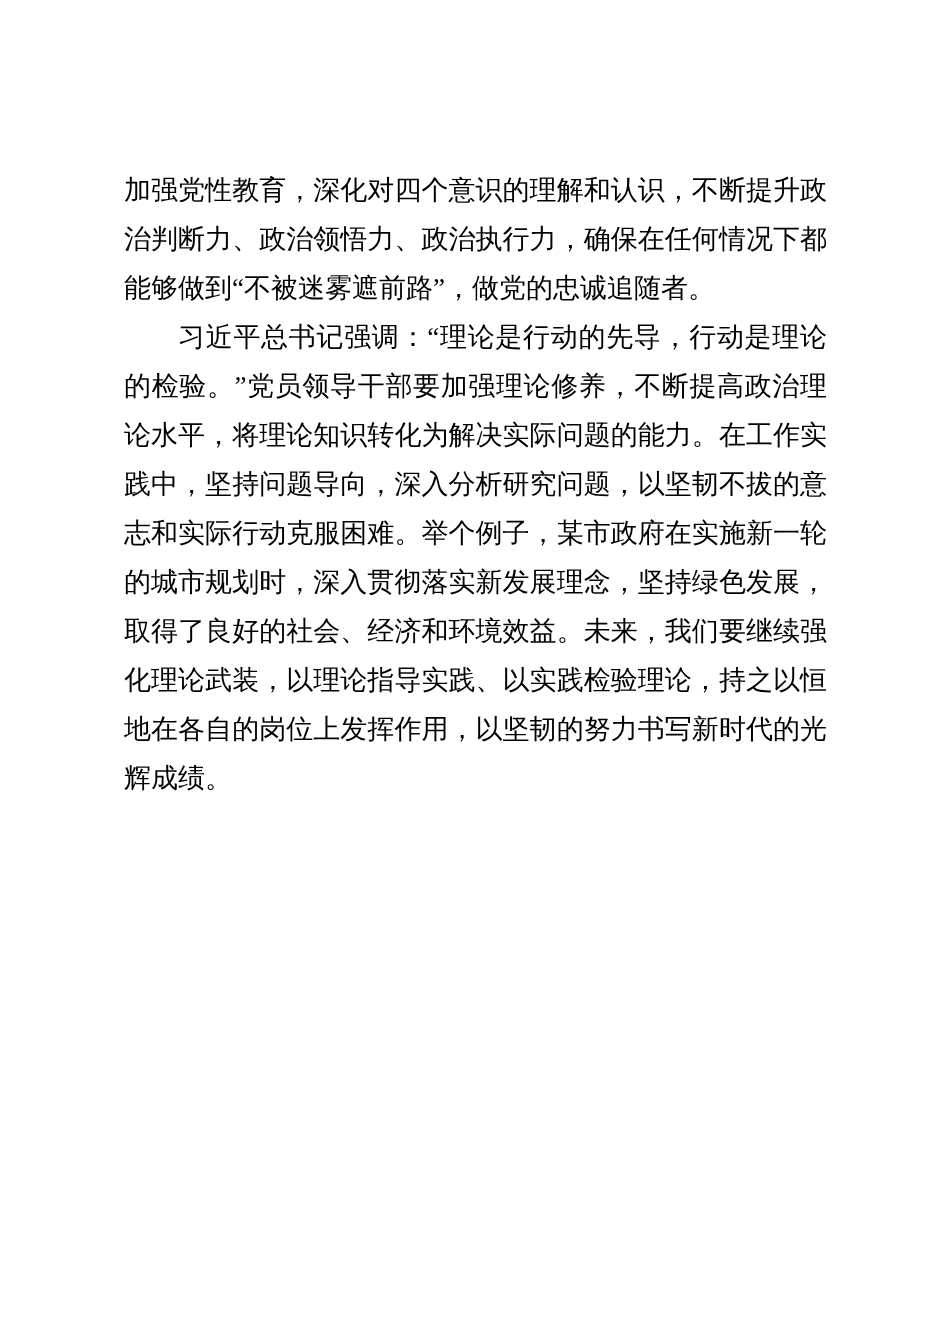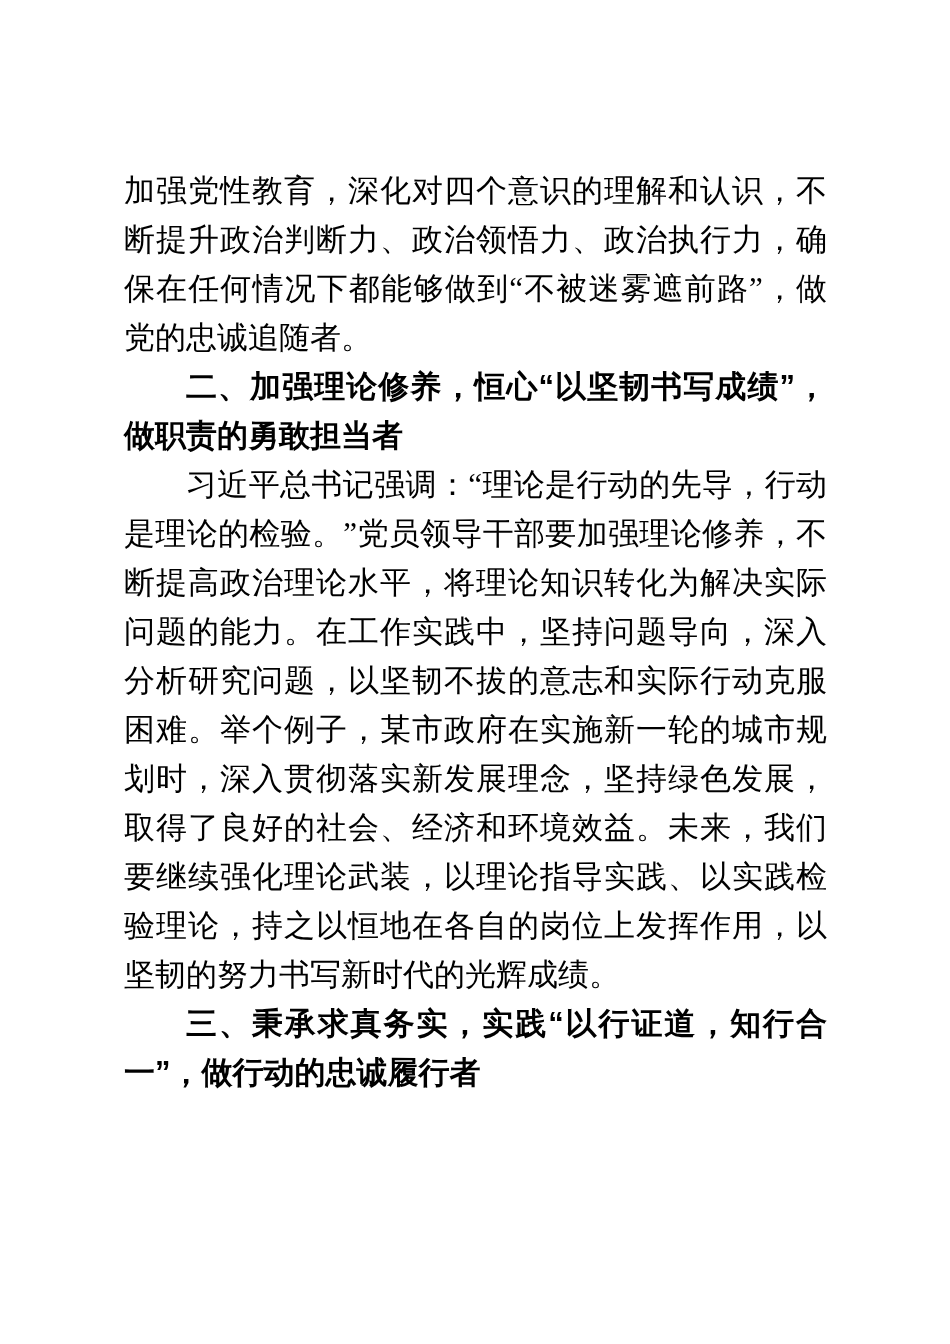--- a/index.html
+++ b/index.html
@@ -14,21 +14,21 @@
     background: #ffffff;
     overflow: hidden;
     font-family: "Liberation Serif", "DejaVu Serif", serif;
     color: #000000;
   }
   .content {
     position: absolute;
     left: 124px;
     top: 166px;
     width: 703px;
-    font-size: 31px;
+    font-size: 27px;
     line-height: 49px;
     text-align: justify;
     text-justify: inter-ideograph;
     word-break: break-all;
   }
   .para {
     margin: 0;
     text-indent: 2em;
   }
   .para.continuation {
@@ -40,17 +40,15 @@
     font-weight: bold;
     font-family: "Liberation Sans", "DejaVu Sans", sans-serif;
   }
 </style>
 </head>
 <body>
 
 <div class="page">
   <div class="content">
     <p class="para continuation">加强党性教育，深化对四个意识的理解和认识，不断提升政治判断力、政治领悟力、政治执行力，确保在任何情况下都能够做到“不被迷雾遮前路”，做党的忠诚追随者。</p>
-    <p class="heading">二、加强理论修养，恒心“以坚韧书写成绩”，做职责的勇敢担当者</p>
     <p class="para">习近平总书记强调：“理论是行动的先导，行动是理论的检验。”党员领导干部要加强理论修养，不断提高政治理论水平，将理论知识转化为解决实际问题的能力。在工作实践中，坚持问题导向，深入分析研究问题，以坚韧不拔的意志和实际行动克服困难。举个例子，某市政府在实施新一轮的城市规划时，深入贯彻落实新发展理念，坚持绿色发展，取得了良好的社会、经济和环境效益。未来，我们要继续强化理论武装，以理论指导实践、以实践检验理论，持之以恒地在各自的岗位上发挥作用，以坚韧的努力书写新时代的光辉成绩。</p>
-    <p class="heading">三、秉承求真务实，实践“以行证道，知行合一”，做行动的忠诚履行者</p>
   </div>
 </div>
 
 </body></html>

